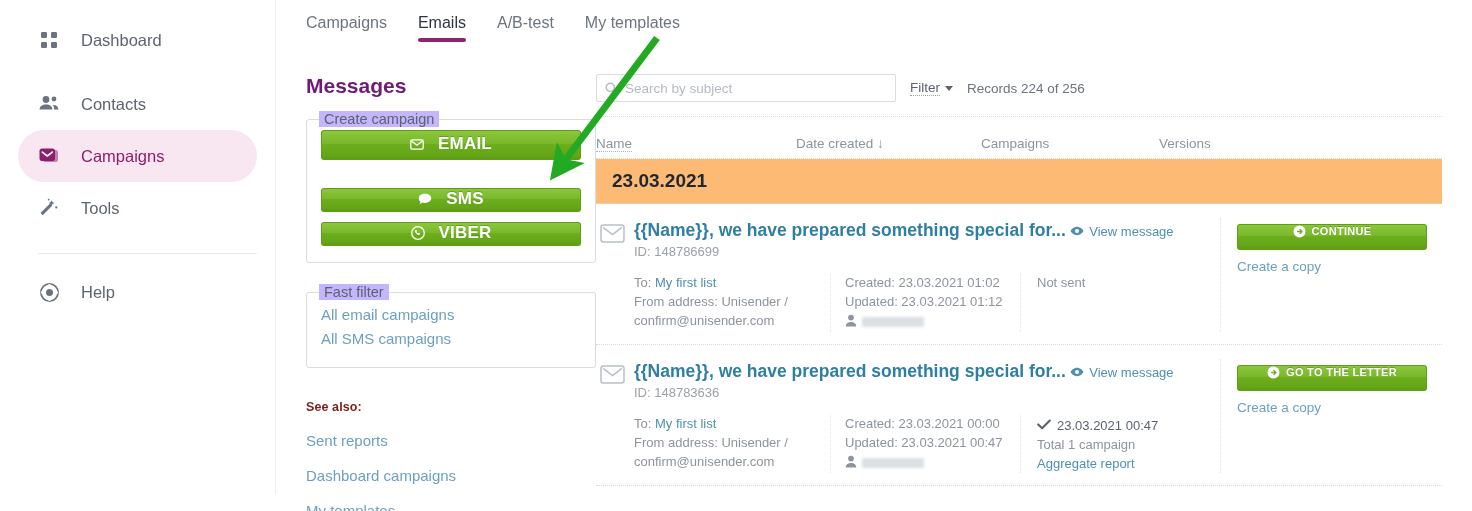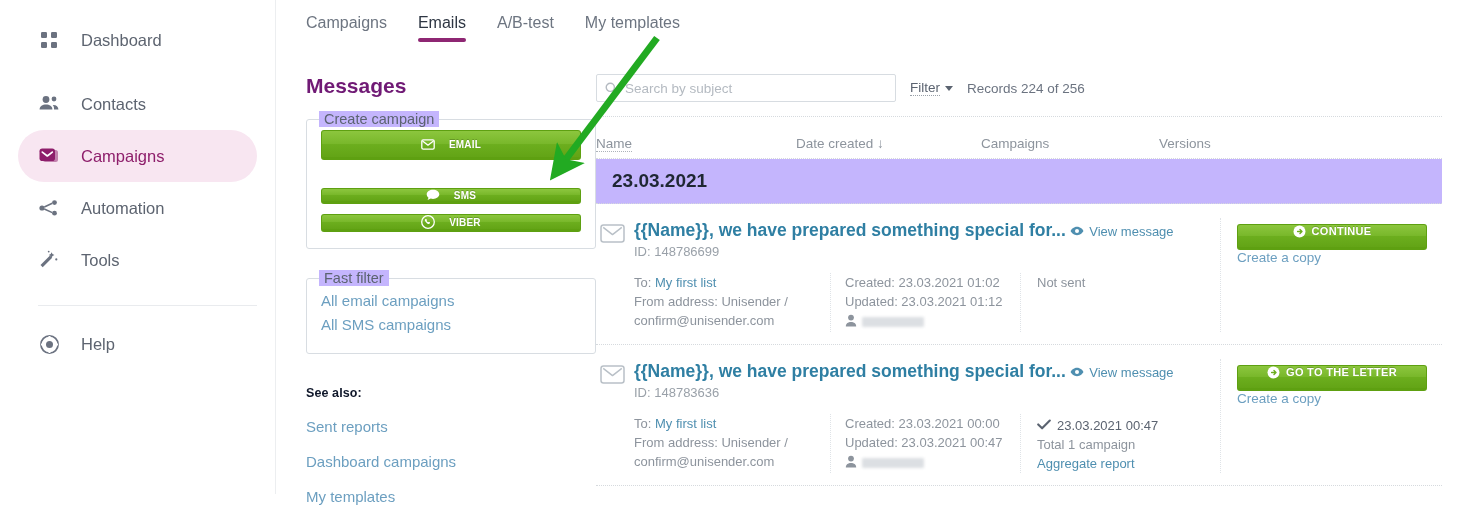--- a/index.html
+++ b/index.html
@@ -87,39 +87,39 @@
   }
   .btn-green {
     display: flex; align-items: center; justify-content: center;
     gap: 14px;
     height: 30px;
     border: 1px solid #5ea011;
     border-bottom-width: 3px;
     border-radius: 3px;
     background: linear-gradient(180deg, #8cc63e 0%, #79b82b 48%, #6cae1e 52%, #63a416 100%);
     color: #fff;
-    font-size: 10px; font-weight: bold; letter-spacing: .2px;
+    font-size: 17px; font-weight: bold; letter-spacing: .2px;
     text-transform: uppercase;
     cursor: pointer;
     text-shadow: 0 -1px 0 rgba(0,0,0,.2);
   }
   .btn-row { display: flex; gap: 10px; margin-top: 28px; flex-direction: column; }
   .btn-row .btn-green { flex: 1; }
   .btn-green svg { display:block; }
 
   .ff-box { margin-top: 29px; }
   .ff-link {
     display: block;
     font-size: 15px; color: #6c9fc0;
     line-height: 24px;
     cursor: pointer;
   }
   .see-also {
     margin-top: 32px;
-    font-size: 12.5px; font-weight: bold; color: #0f172a;
+    font-size: 12.5px; font-weight: bold; color: #7f1d1d;
     letter-spacing: .1px;
   }
   .see-link {
     display: block; margin-top: 18px;
     font-size: 15px; color: #6c9fc0; cursor: pointer;
   }
 
   
   .right-col { flex: 1; padding-top: 22px; padding-right: 30px; }
   .toolbar { display: flex; align-items: center; gap: 14px; height: 28px; }
@@ -156,21 +156,21 @@
   }
   .th { }
   .th.name { width: 200px; }
   .th.name span { border-bottom: 1px dotted #adb3ba; cursor: pointer; }
   .th.date { width: 185px; cursor:pointer; }
   .th.camp { width: 178px; }
   .th.vers { flex: 1; }
 
   .date-group {
     height: 45px; display: flex; align-items: center;
-    background: #c4b5fd;
+    background: #fdba74;
     padding-left: 16px;
     font-size: 19px; font-weight: bold; color: #1f2733;
     border-bottom: 1px dotted #d6dade;
   }
 
   .msg-row {
     position: relative;
     display: flex;
     padding: 14px 0 12px 0;
     border-bottom: 1px dotted #d6dade;
@@ -219,21 +219,21 @@
   .btn-action {
     display: flex; align-items: flex-start; justify-content: center;
     gap: 6px;
     width: 190px; height: 26px;
     border: 1px solid #5ea011; border-bottom-width: 3px; border-radius: 3px;
     background: linear-gradient(180deg, #8cc63e 0%, #79b82b 48%, #6cae1e 52%, #63a416 100%);
     color: #fff; font-size: 11px; font-weight: bold; text-transform: uppercase;
     letter-spacing: .3px; cursor: pointer;
     text-shadow: 0 -1px 0 rgba(0,0,0,.2);
   }
-  .copy-link { display:block; font-size: 13.5px; color: #6c9fc0; cursor: pointer; }
+  .copy-link { display:block; margin-top: 9px; font-size: 13.5px; color: #6c9fc0; cursor: pointer; }
 
   
   .arrow-annot { position: absolute; left: 0; top: 0; pointer-events: none; z-index: 40; }
 </style>
 </head>
 <body>
 
 <div class="app">
 
   <nav class="sidebar">
@@ -267,31 +267,20 @@
       <span class="nav-icon">
         <svg width="22" height="20" viewBox="0 0 22 20">
           <rect x="5" y="4" width="15" height="12" rx="2.5" fill="#8e1e6b" opacity=".5"></rect>
           <rect x="1.5" y="2.5" width="15.5" height="12.5" rx="2.8" fill="#8e1e6b"></rect>
           <path d="M4.3 6.1l5 3.9 5-3.9" fill="none" stroke="#fff" stroke-width="1.7" stroke-linecap="round" stroke-linejoin="round"></path>
         </svg>
       </span>
       <span class="nav-label">Campaigns</span>
     </div>
 
-    <div class="nav-item">
-      <span class="nav-icon">
-        <svg width="22" height="20" viewBox="0 0 22 20">
-            <circle cx="4" cy="10" r="2.6" fill="#6b7280"></circle>
-            <circle cx="16.5" cy="4.6" r="2.4" fill="#6b7280"></circle>
-            <circle cx="16.5" cy="15.2" r="2.4" fill="#6b7280"></circle>
-            <path d="M6.3 9l8-3.8M6.3 11l8 3.6" stroke="#6b7280" stroke-width="1.5" fill="none"></path>
-          </svg>
-      </span>
-      <span class="nav-label">Automation</span>
-    </div>
 
     <div class="nav-item">
       <span class="nav-icon">
         <svg width="22" height="20" viewBox="0 0 22 20">
             <path d="M2.5 17.5L12 8l2.2 2.2-9.5 9.5z" fill="#6b7280" transform="translate(0,-2.5)"></path>
             <path d="M13.6 2.2l.9 1.9 1.9.9-1.9.9-.9 1.9-.9-1.9-1.9-.9 1.9-.9z" fill="#6b7280"></path>
             <circle cx="18.3" cy="9.4" r="1.1" fill="#6b7280"></circle>
             <circle cx="10.7" cy="1.6" r=".9" fill="#6b7280"></circle>
           </svg>
       </span>

